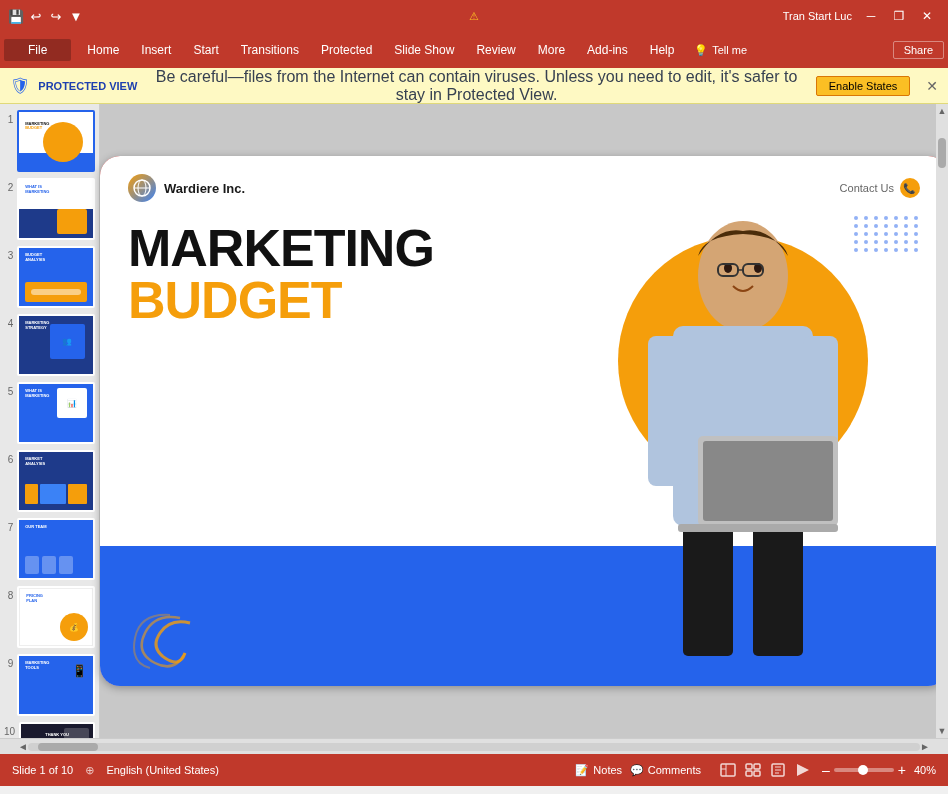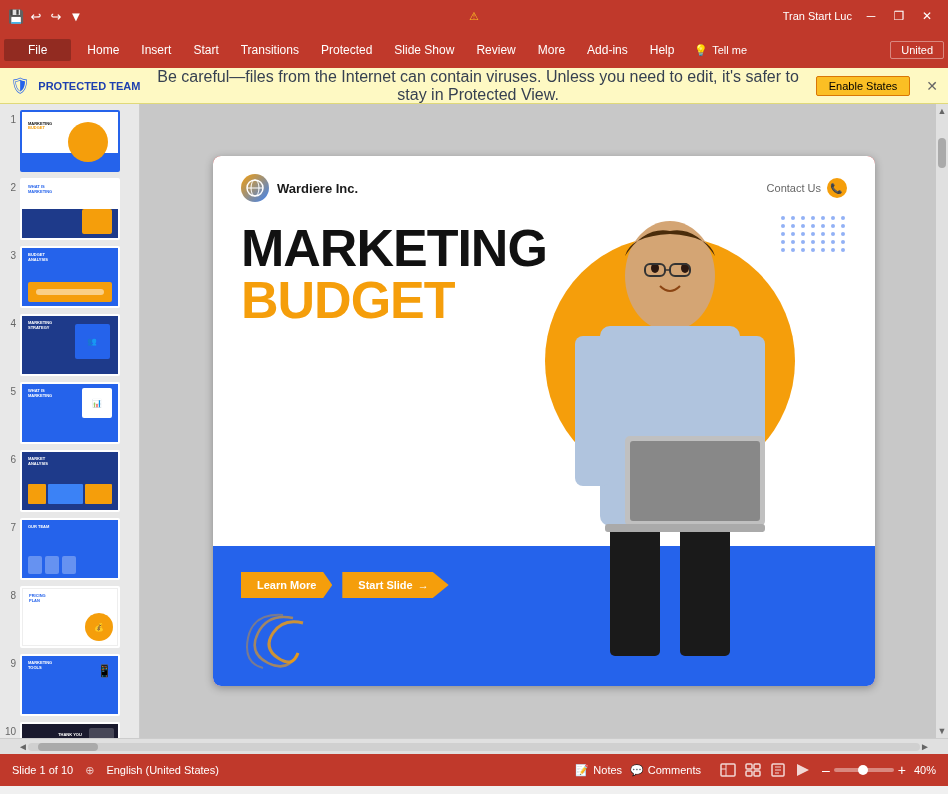--- a/index.html
+++ b/index.html
@@ -49,21 +49,21 @@
     }
     .slide-num { font-size: 10px; color: #666; width: 12px; text-align: right; margin-top: 4px; }
     .slide-img {
       width: 100px; height: 62px; border: 2px solid transparent; border-radius: 2px; overflow: hidden; background: white;
     }
     .slide-thumb.active .slide-img { border-color: #2563eb; }
 
     
     .slide-area { flex: 1; background: #c8c8c8; display: flex; align-items: center; justify-content: center; position: relative; }
     .slide-canvas {
-      width: 662px; height: 530px; background: #b91c1c; border-radius: 8px; overflow: hidden; position: relative; box-shadow: 0 2px 8px rgba(0,0,0,0.3);
+      width: 848px; height: 530px; background: #b91c1c; border-radius: 20px; overflow: hidden; position: relative; box-shadow: 0 2px 8px rgba(0,0,0,0.3);
     }
 
     
     .slide1 { width: 100%; height: 100%; position: relative; background: white; }
     .slide1-top { padding: 18px 28px 10px; display: flex; justify-content: space-between; align-items: center; }
     .company-logo { display: flex; align-items: center; gap: 8px; }
     .logo-circle { width: 28px; height: 28px; border-radius: 50%; background: linear-gradient(135deg, #f59e0b, #3b82f6); display: flex; align-items: center; justify-content: center; font-size: 10px; color: white; }
     .company-name { font-size: 13px; font-weight: 600; color: #1a1a1a; }
     .contact-us { display: flex; align-items: center; gap: 6px; font-size: 11px; color: #666; }
     .phone-icon { width: 20px; height: 20px; background: #f59e0b; border-radius: 50%; display: flex; align-items: center; justify-content: center; font-size: 10px; color: white; }
@@ -146,26 +146,26 @@
   <div class="menu-item">Protected</div>
   <div class="menu-item">Slide Show</div>
   <div class="menu-item">Review</div>
   <div class="menu-item">More</div>
   <div class="menu-item">Add-ins</div>
   <div class="menu-item">Help</div>
   <div style="margin-left:8px; display:flex; align-items:center; gap:4px; color:white; font-size:11px; cursor:pointer;">
     <span>💡</span>
     <span>Tell me</span>
   </div>
-  <div style="margin-left:auto; color:white; font-size:11px; cursor:pointer; border: 1px solid rgba(255,255,255,0.4); padding:2px 10px; border-radius:2px;">United</div>
+  <div style="margin-left:auto; color:white; font-size:11px; cursor:pointer; border: 1px solid rgba(255,255,255,0.4); padding:2px 10px; border-radius:2px;">Share</div>
 </div>
 
 <div class="protected-bar">
   <span class="protected-icon">🛡</span>
-  <span class="protected-label">PROTECTED TEAM</span>
+  <span class="protected-label">PROTECTED VIEW</span>
   <span class="protected-text">Be careful—files from the Internet can contain viruses. Unless you need to edit, it's safer to stay in Protected View.</span>
   <button class="enable-btn">Enable States</button>
   <span class="close-bar-btn">✕</span>
 </div>
 
 <div class="main-layout">
 
   <div class="slide-panel">
 
     <div class="slide-thumb active">
@@ -387,27 +387,20 @@
 
           <div class="swirl-decoration">
             <svg width="70" height="60" viewBox="0 0 70 60">
               <path d="M60 10 Q40 5 30 20 Q20 35 35 45 Q50 55 55 40" stroke="#f59e0b" stroke-width="3" fill="none" opacity="0.8"></path>
               <path d="M50 5 Q25 0 15 20 Q5 40 25 50 Q45 60 55 40" stroke="#f59e0b" stroke-width="2.5" fill="none" opacity="0.6"></path>
               <path d="M40 2 Q10 0 5 25 Q0 50 20 55" stroke="#f59e0b" stroke-width="2" fill="none" opacity="0.4"></path>
             </svg>
           </div>
         </div>
 
-        <div class="slide1-buttons" style="position:absolute;bottom:88px;left:28px;display:flex;gap:10px;z-index:10;">
-          <button class="btn-learn">Learn More</button>
-          <button class="btn-start">
-            <span>Start Slide</span>
-            <span>→</span>
-          </button>
-        </div>
 
       </div>
     </div>
 
     <div class="right-scrollbar" style="position:absolute;right:0;top:0;bottom:0;">
       <div style="font-size:9px;color:#666;cursor:pointer;padding:2px;">▲</div>
       <div class="right-scroll-thumb"></div>
       <div style="font-size:9px;color:#666;cursor:pointer;padding:2px;margin-top:auto;">▼</div>
     </div>
   </div>

